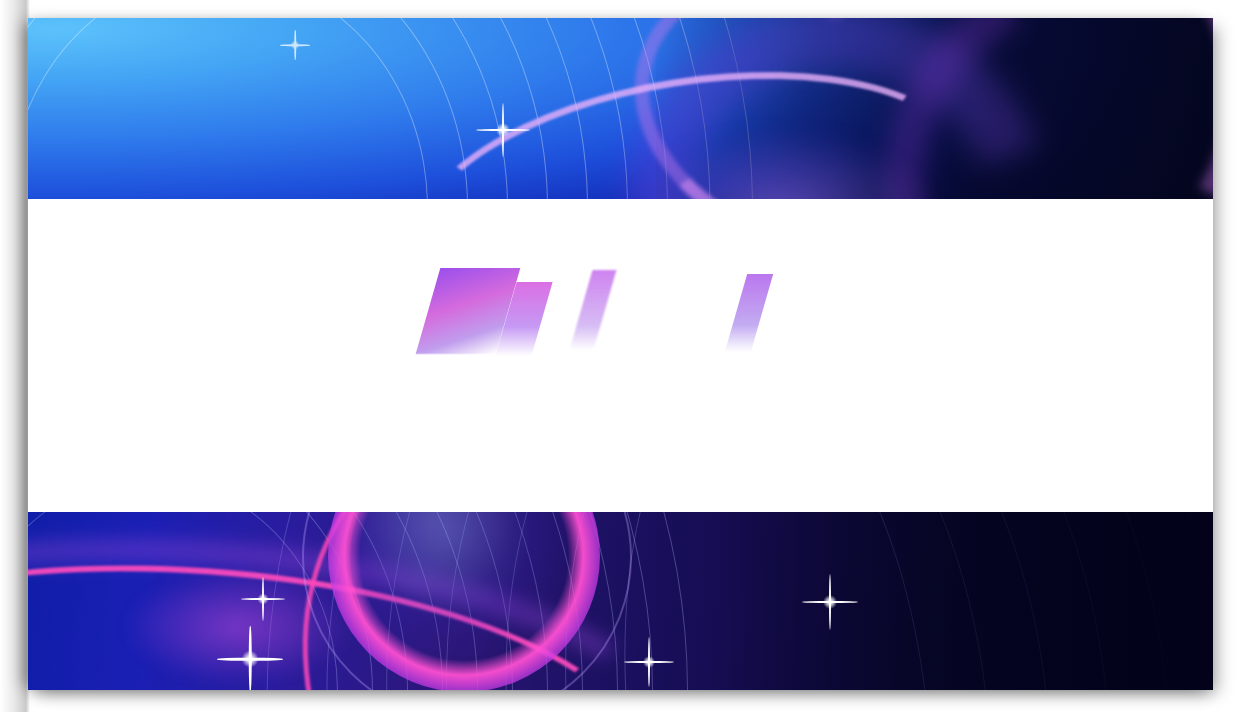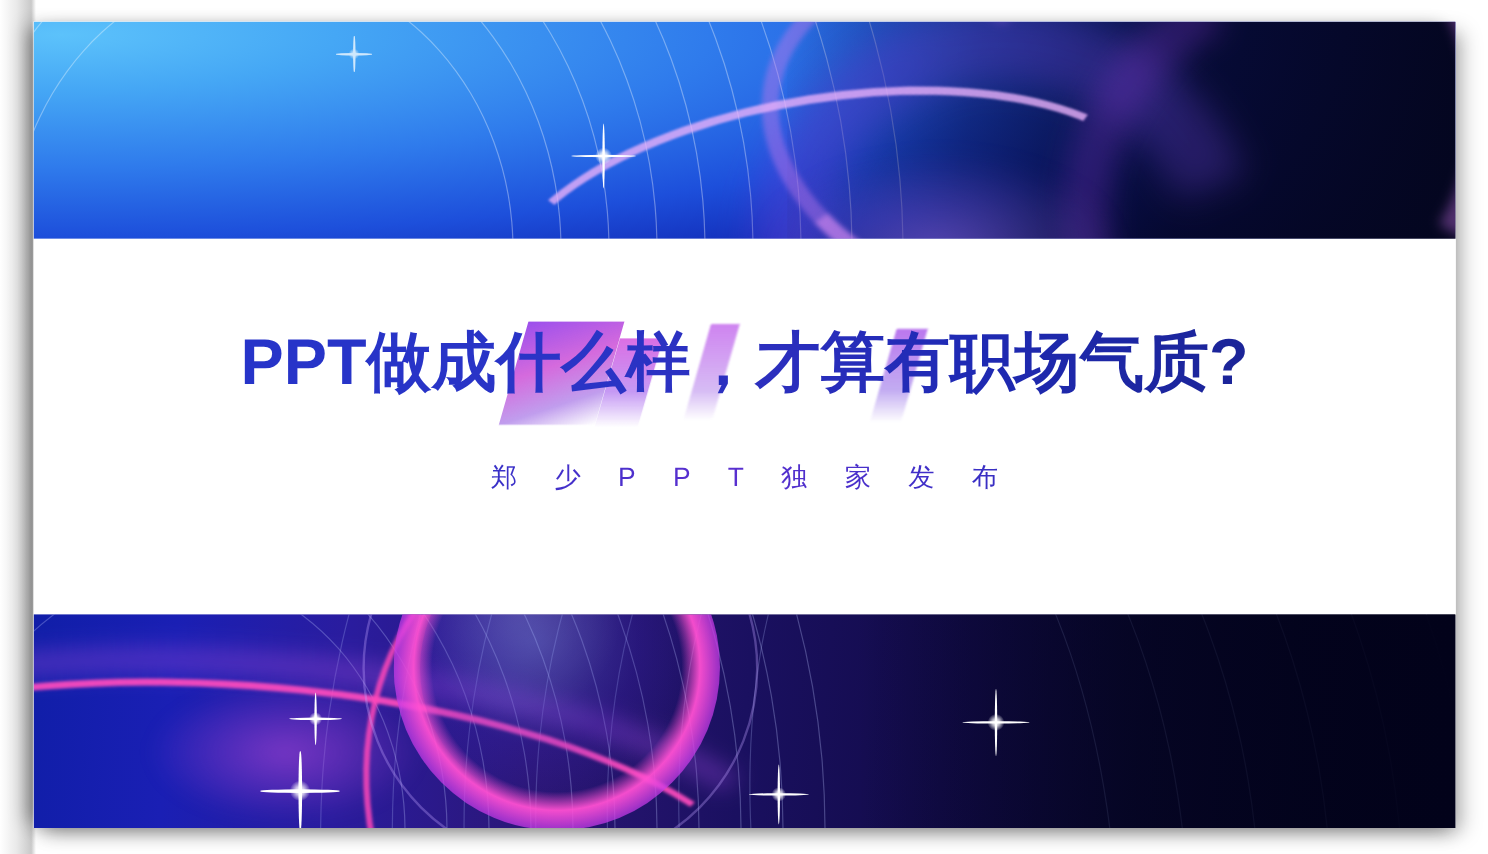--- a/index.html
+++ b/index.html
@@ -276,24 +276,22 @@
       </div>
     </div>
 
     <div class="center">
 
       <div class="title-wrap">
         <div class="deco-slash s1"></div>
         <div class="deco-slash s2"></div>
         <div class="deco-slash s3"></div>
         <div class="deco-slash s4"></div>
-        <h1 class="title">PPT做成什么样，才算有职场气质?</h1>
-      </div>
-
-      <div class="subtitle">郑少PPT独家发布</div>
+      </div>
+
     </div>
 
     <div class="band-bottom">
 
       <div class="arcs-bot">
         <div class="a" style="width:380px;height:430px;"></div>
         <div class="a" style="width:450px;height:510px;"></div>
         <div class="a" style="width:520px;height:590px;"></div>
         <div class="a" style="width:590px;height:670px;"></div>
         <div class="a" style="width:660px;height:750px;"></div>

